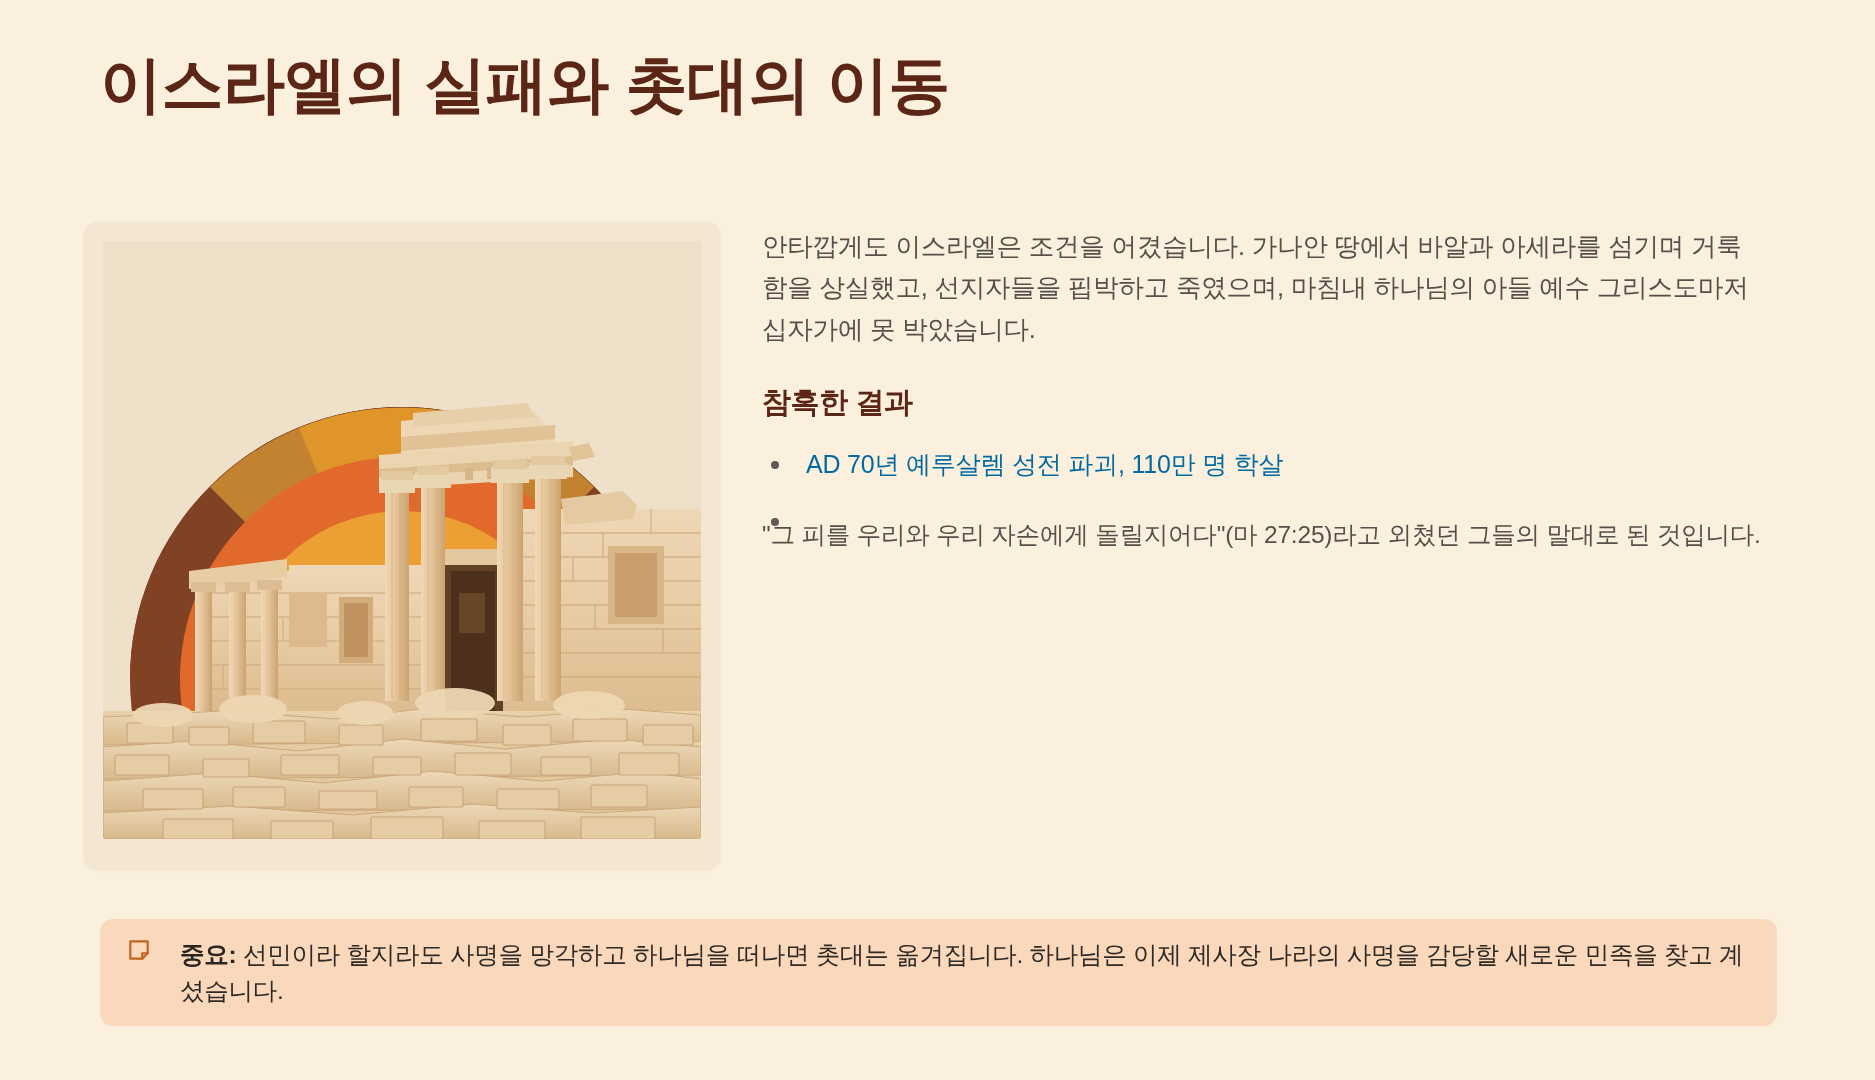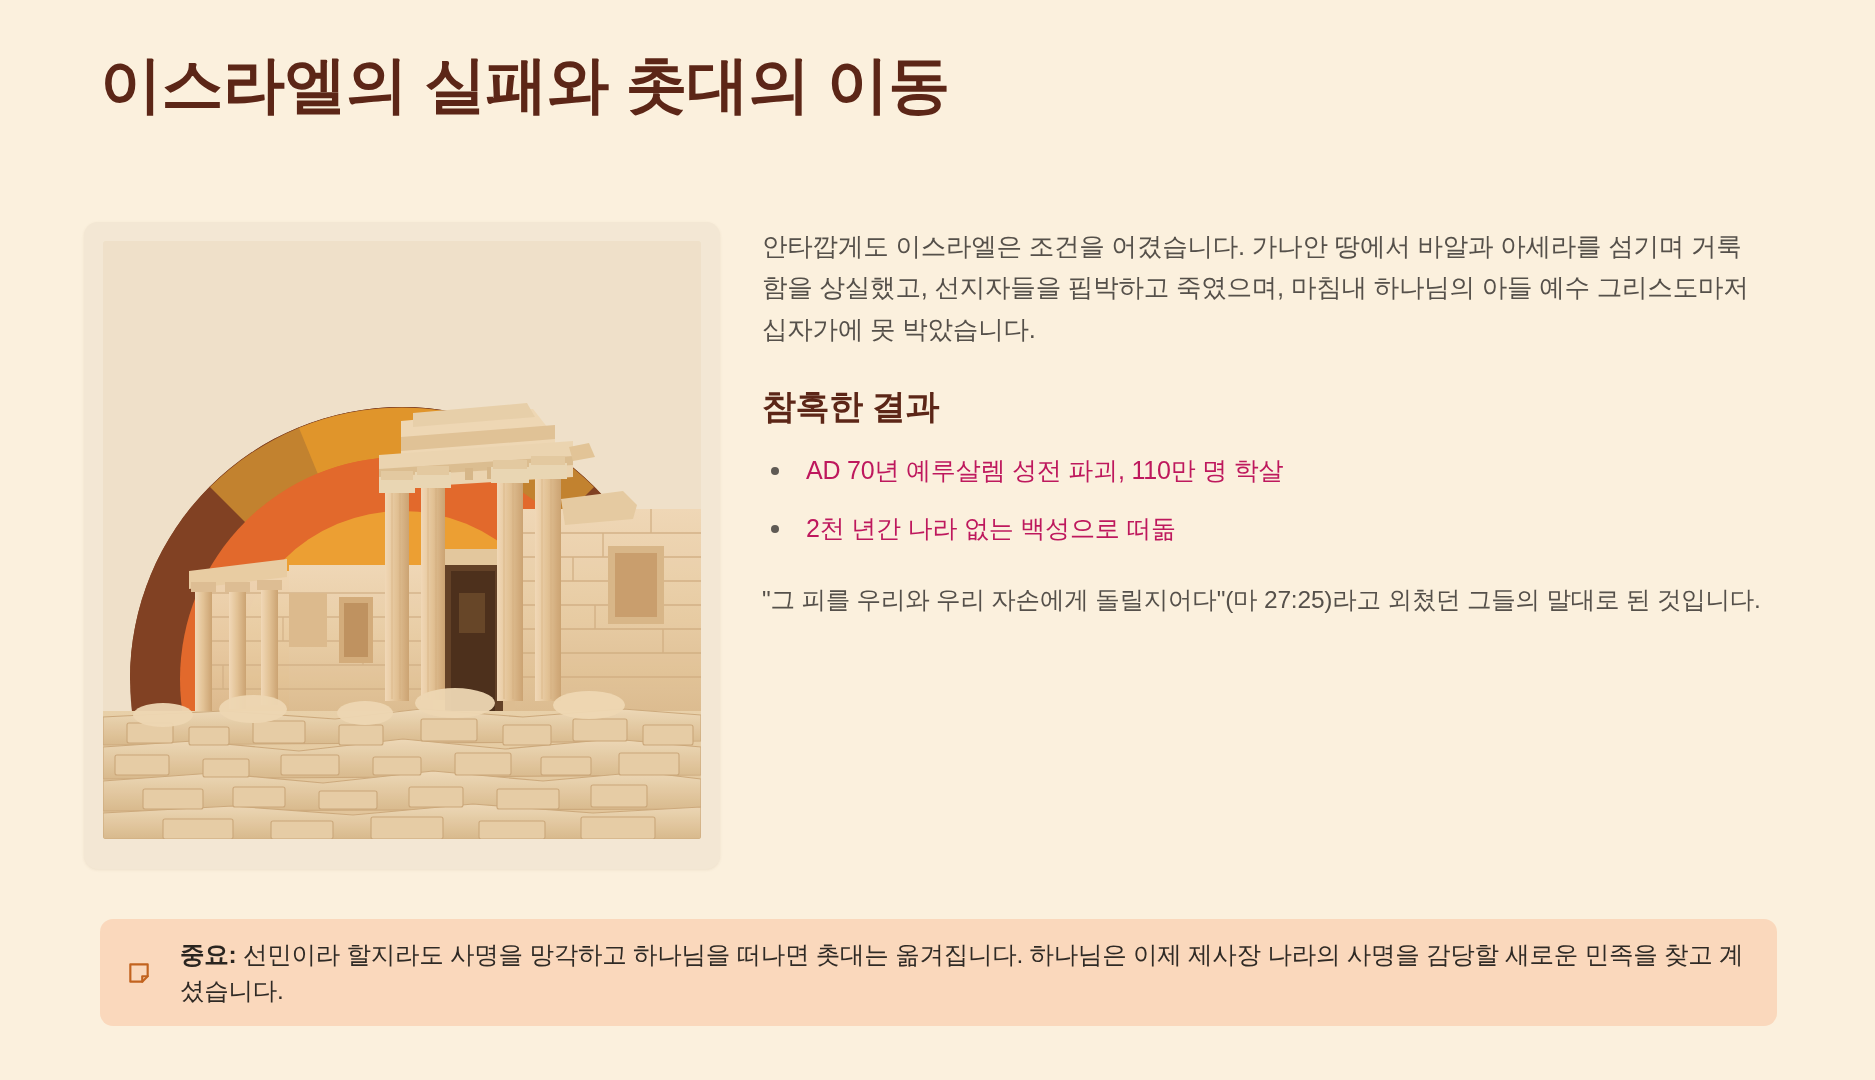--- a/index.html
+++ b/index.html
@@ -82,37 +82,37 @@
   .lede {
     margin: 0;
     font-size: 25.5px;
     line-height: 1.62;
     color: #55504a;
     letter-spacing: -0.2px;
     max-width: 1010px;
   }
   .section-heading {
     margin: 34px 0 0 0;
-    font-size: 34px;
+    font-size: 29px;
     font-weight: 700;
     color: #5c2617;
     letter-spacing: -0.4px;
     line-height: 1.3;
   }
   .bullet-list {
     list-style: none;
     margin: 26px 0 0 0;
     padding: 0;
   }
   .bullet-list li {
     position: relative;
     padding-left: 44px;
     font-size: 25px;
     line-height: 1.35;
-    color: #be185d;
+    color: #0369a1;
     letter-spacing: -0.2px;
     margin-bottom: 24px;
   }
   .bullet-list li:last-child { margin-bottom: 0; }
   .bullet-dot {
     position: absolute;
     left: 9px;
     top: 13px;
     width: 8px;
     height: 8px;
@@ -131,21 +131,21 @@
   .callout {
     position: absolute;
     left: 100px;
     top: 919px;
     width: 1677px;
     min-height: 92px;
     box-sizing: border-box;
     background: #fad8bc;
     border-radius: 13px;
     display: flex;
-    align-items: center;
+    align-items: flex-start;
     padding: 18px 30px 18px 26px;
   }
   .callout-icon {
     flex: 0 0 auto;
     width: 26px;
     height: 26px;
     margin-right: 28px;
     display: block;
   }
   .callout-text {
@@ -354,21 +354,20 @@
 
       <h2 class="section-heading">참혹한 결과</h2>
 
       <ul class="bullet-list">
         <li>
           <span class="bullet-dot"></span>
           <span>AD 70년 예루살렘 성전 파괴, 110만 명 학살</span>
         </li>
         <li>
           <span class="bullet-dot"></span>
-          <span>2천 년간 나라 없는 백성으로 떠돎</span>
         </li>
       </ul>
 
       <p class="closing-line">"그 피를 우리와 우리 자손에게 돌릴지어다"(마 27:25)라고 외쳤던 그들의 말대로 된 것입니다.</p>
     </div>
   </div>
 
   <div class="callout">
     <svg class="callout-icon" viewBox="0 0 24 24" fill="none" stroke="#c2631f" stroke-width="2" stroke-linecap="round" stroke-linejoin="round">
       <path d="M4 4 h16 v11 l-5 5 H4 Z"></path>

